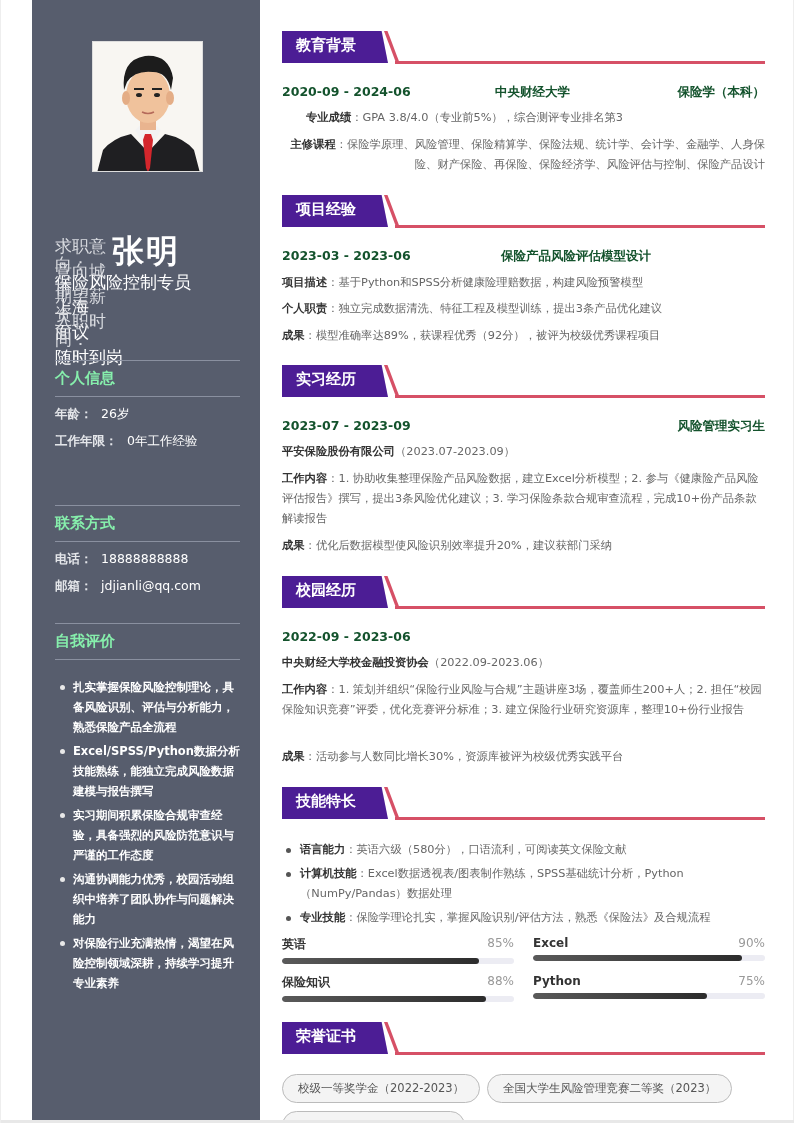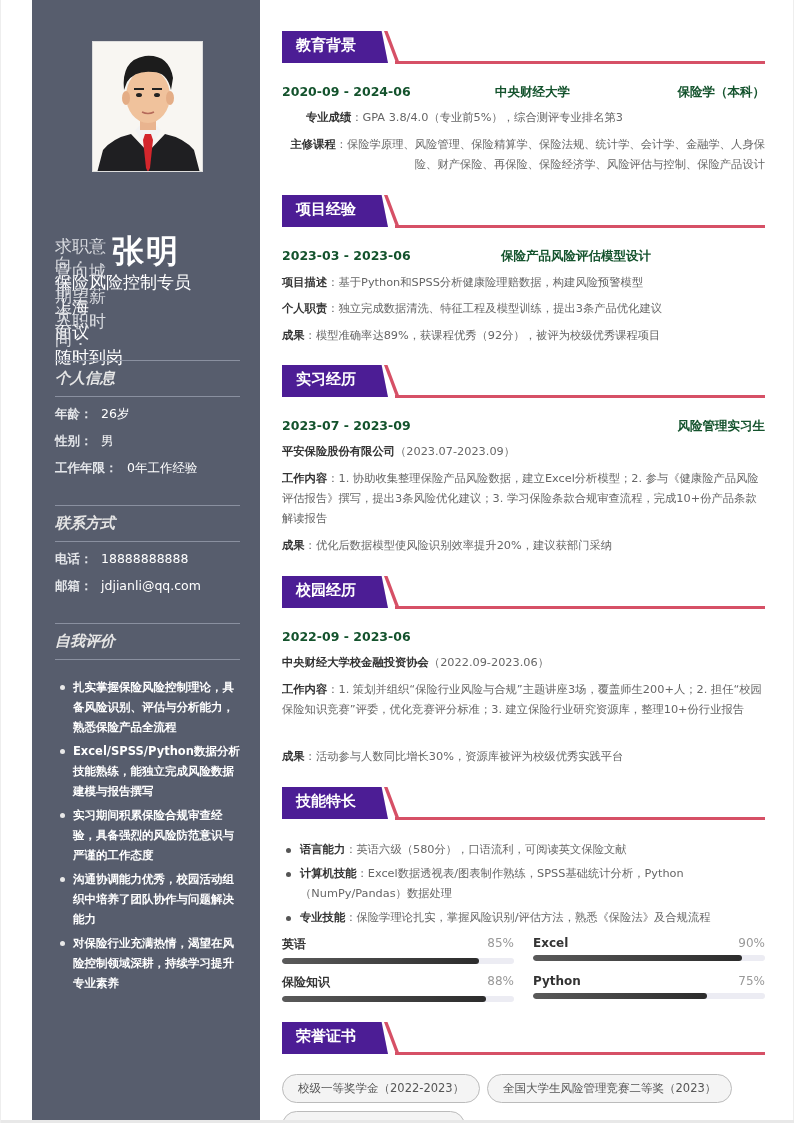--- a/index.html
+++ b/index.html
@@ -11,21 +11,21 @@
     
     .sidebar { position: absolute; left: 31px; top: 0; width: 228px; height: 1120px; background: #575d6d; color: #fff; }
     .photo { position: absolute; left: 60px; top: 41px; width: 111px; height: 131px; background: #f7f5f2; border: 1px solid #ddd; overflow: hidden; }
     .name { position: absolute; left: 0; top: 184px; width: 228px; text-align: center; font-size: 32px; font-weight: bold; color: #fff; letter-spacing: 2px; margin-top: 46px; }
     .intent { position: absolute; left: 23px; top: 237px; width: 190px; }
     .intent .row { display: flex; font-size: 17px; font-weight: normal; height: 25px; line-height: 18px; flex-direction: column; }
     .intent .k { color: #d9dbe0; width: 72px; }
     .intent .v { color: #fff; }
     .side-sec { position: absolute; left: 23px; width: 185px; }
     .side-sec .hr { height: 1px; background: #8a90a0; }
-    .side-sec .title { font-size: 15px; font-weight: bold; color: #e5e5e5; height: 35px; line-height: 35px; font-style: italic; }
+    .side-sec .title { font-size: 15px; font-weight: bold; color: #86efac; height: 35px; line-height: 35px; }
     .side-sec .rows { padding-top: 8px; }
     .side-sec .row { display: flex; font-size: 12.5px; height: 27px; line-height: 18px; }
     .side-sec .row .k { color: #e4e6ea; font-weight: bold; min-width: 46px; }
     .side-sec .row .k.wide { min-width: 72px; }
     .side-sec .row .v { color: #fff; }
     .eval-list { list-style: none; padding: 17px 0 0 0; }
     .eval-list li { position: relative; padding-left: 18px; font-size: 11.5px; line-height: 20px; color: #fff; font-weight: bold; margin-bottom: 4px; }
     .eval-list li::before { content: ""; position: absolute; left: 5px; top: 8px; width: 5px; height: 5px; border-radius: 50%; background: #e8e8e8; }
 
     
@@ -115,24 +115,20 @@
     <div class="side-sec" style="top:360px;">
       <div class="hr"></div>
       <div class="title">个人信息</div>
       <div class="hr"></div>
       <div class="rows">
         <div class="row">
           <span class="k">年龄：</span>
           <span class="v">26岁</span>
         </div>
         <div class="row">
-          <span class="k">性别：</span>
-          <span class="v">男</span>
-        </div>
-        <div class="row">
           <span class="k wide">工作年限：</span>
           <span class="v">0年工作经验</span>
         </div>
       </div>
     </div>
 
     <div class="side-sec" style="top:505px;">
       <div class="hr"></div>
       <div class="title">联系方式</div>
       <div class="hr"></div>

